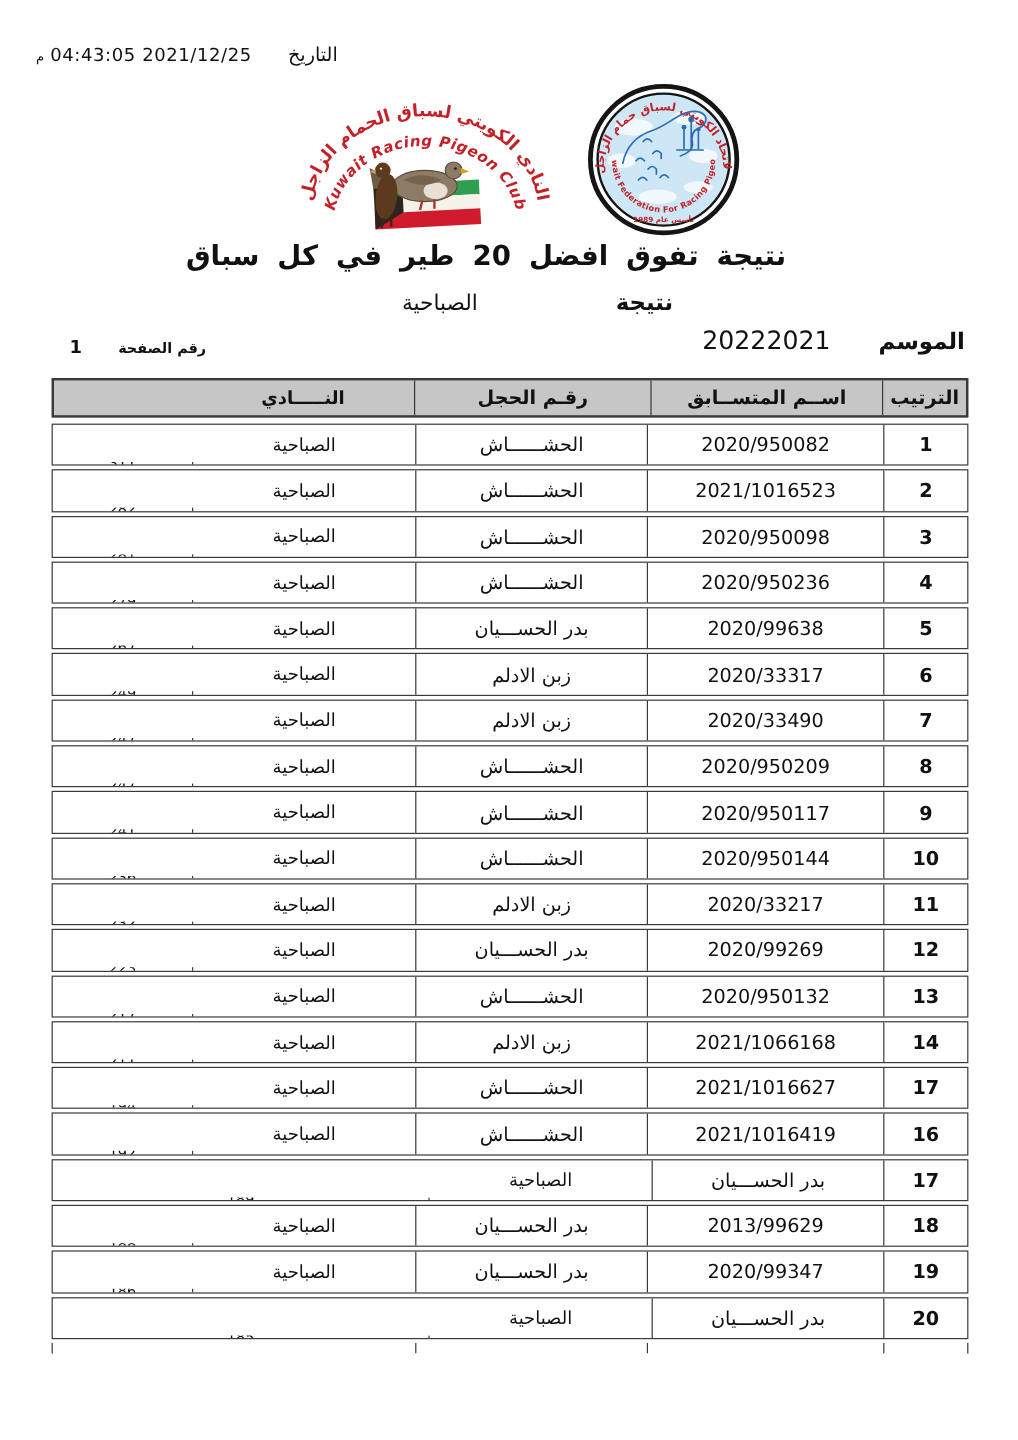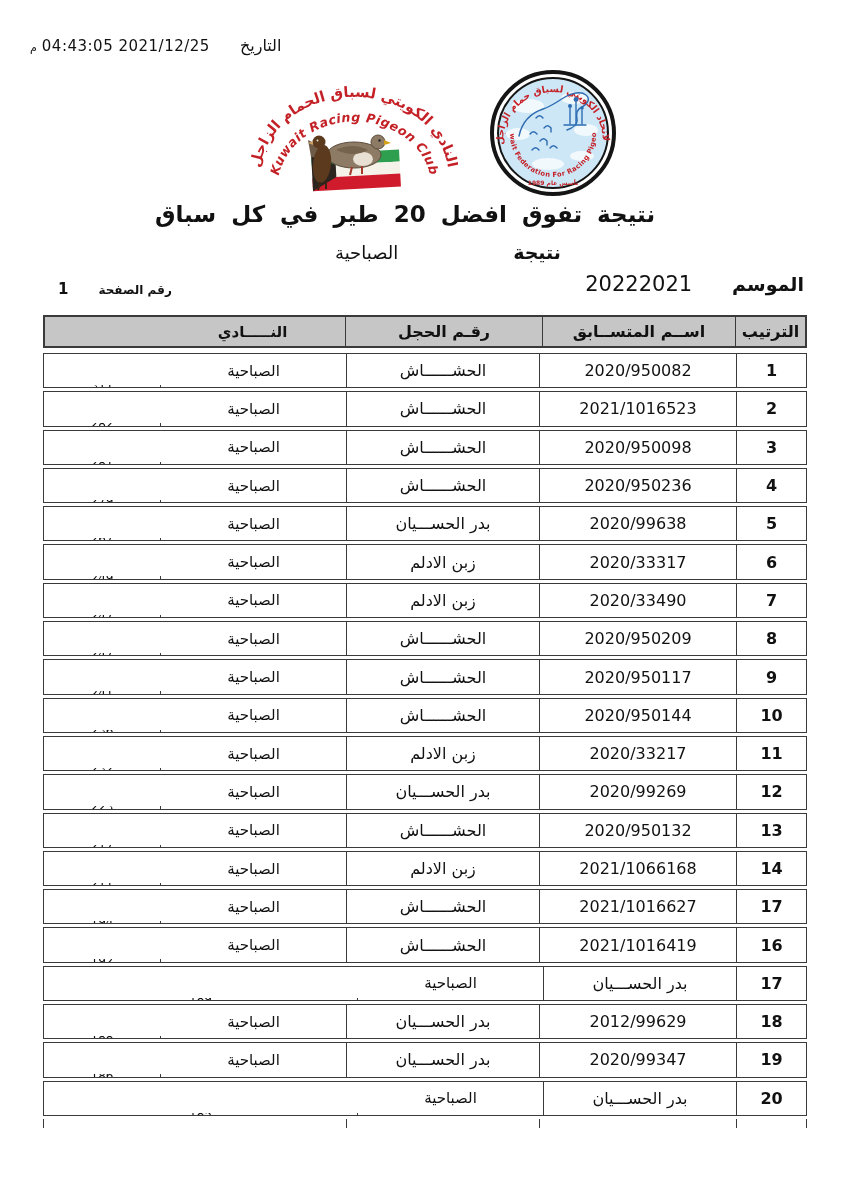--- a/index.html
+++ b/index.html
@@ -313,21 +313,21 @@
 
   <div class="trow">
     <div class="cell c-rank">17</div>
     <div class="cell c-name">بدر الحســـيان</div>
     <div class="cell c-club">الصباحية</div>
     <div class="cell c-points">189</div>
   </div>
 
   <div class="trow">
     <div class="cell c-rank">18</div>
-    <div class="cell c-ring">2012/99629</div>
+    <div class="cell c-ring">2013/99629</div>
     <div class="cell c-name">بدر الحســـيان</div>
     <div class="cell c-club">الصباحية</div>
     <div class="cell c-points">188</div>
   </div>
 
   <div class="trow">
     <div class="cell c-rank">19</div>
     <div class="cell c-ring">2020/99347</div>
     <div class="cell c-name">بدر الحســـيان</div>
     <div class="cell c-club">الصباحية</div>

